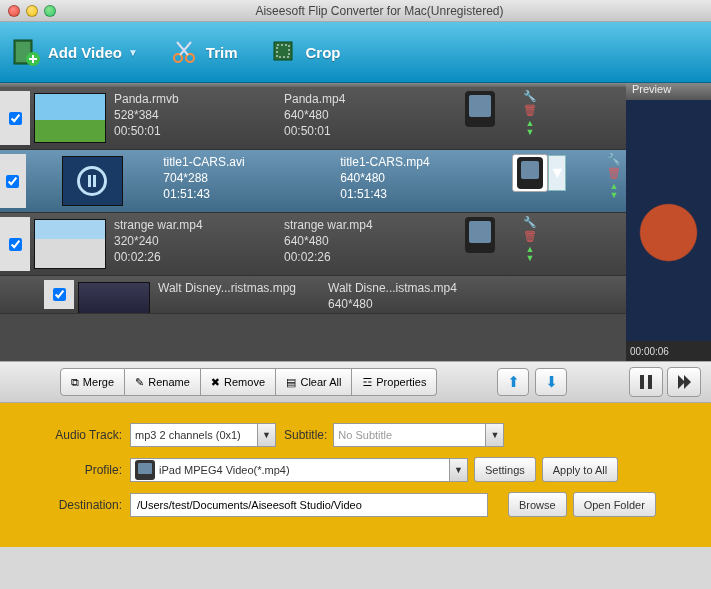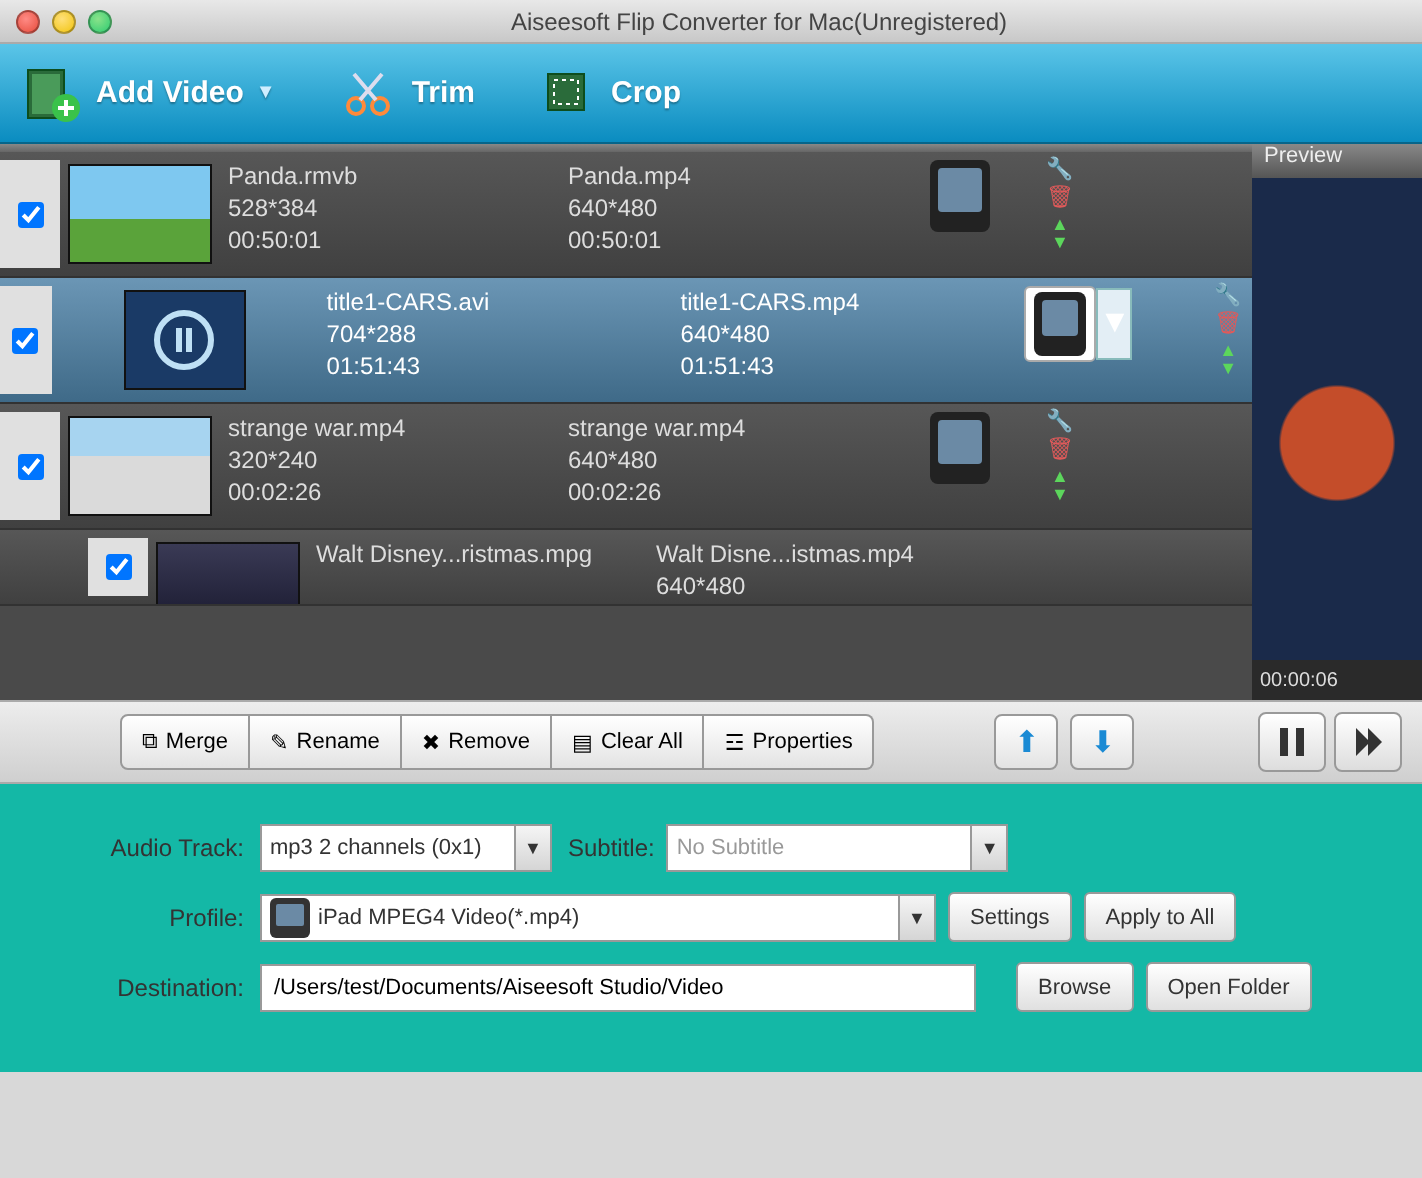--- a/index.html
+++ b/index.html
@@ -6,21 +6,21 @@
 body { width: 711px; height: 589px; background: #d8d8d8; overflow: hidden; }
 
 .titlebar { height: 22px; background: linear-gradient(#e8e8e8, #c8c8c8); display: flex; align-items: center; padding: 0 8px; border-bottom: 1px solid #aaa; }
 .traffic-lights { display: flex; gap: 6px; }
 .tl { width: 12px; height: 12px; border-radius: 50%; border: 0.5px solid rgba(0,0,0,0.3); }
 .tl.red { background: radial-gradient(circle at 40% 35%, #ff8b85, #e74c3c); }
 .tl.yellow { background: radial-gradient(circle at 40% 35%, #ffe07a, #f1c40f); }
 .tl.green { background: radial-gradient(circle at 40% 35%, #8ae28a, #2ecc71); }
 .title { flex: 1; text-align: center; font-size: 12px; color: #444; }
 
-.toolbar { height: 50px; background: linear-gradient(#5bc5e8, #0a8cc0); display: flex; align-items: center; padding: 0 10px; gap: 30px; border-bottom: 1px solid #07658a; }
+.toolbar { height: 61px; background: linear-gradient(#5bc5e8, #0a8cc0); display: flex; align-items: center; padding: 0 10px; gap: 30px; border-bottom: 1px solid #07658a; }
 .tool-btn { display: flex; align-items: center; gap: 6px; color: #fff; font-size: 15px; font-weight: bold; cursor: pointer; text-shadow: 0 1px 1px rgba(0,0,0,0.3); }
 .tool-icon { width: 32px; height: 32px; display: flex; align-items: center; justify-content: center; }
 .dd-caret { font-size: 10px; color: #cfeeff; }
 
 .main-area { display: flex; height: 278px; }
 .file-list { flex: 1; background: #4a4a4a; overflow: hidden; }
 .list-header { height: 4px; background: linear-gradient(#888, #666); }
 .row { display: flex; align-items: flex-start; border-bottom: 1px solid #323232; padding: 4px 0; }
 .row.dark { background: linear-gradient(#575757,#404040); color: #ddd; }
 .row.sel { background: linear-gradient(#6b96b5,#3f6a88); color: #fff; gap: 32px; }
@@ -55,21 +55,21 @@
 .mid-left { display:flex; margin-left:50px; }
 .mid-btn { height:28px; padding:0 10px; font-size:11px; background:linear-gradient(#fff,#e3e3e3); border:1px solid #999; display:flex; align-items:center; gap:4px; cursor:pointer; }
 .mid-btn + .mid-btn { border-left:none; }
 .mid-btn:first-child { border-radius:4px 0 0 4px; }
 .mid-btn:nth-child(5) { border-radius:0 4px 4px 0; }
 .order-btns { display:flex; gap:6px; margin-left:60px; }
 .ord-btn { width:32px; height:28px; background:linear-gradient(#fff,#e3e3e3); border:1px solid #999; border-radius:4px; display:flex; align-items:center; justify-content:center; font-size:15px; cursor:pointer; }
 .play-ctrl { margin-left:auto; display:flex; gap:4px; }
 .pc-btn { width:34px; height:30px; background:linear-gradient(#fff,#ddd); border:1px solid #999; border-radius:4px; display:flex; align-items:center; justify-content:center; cursor:pointer; }
 
-.bottom { padding: 20px 12px; background:#14b8a6; font-size:12px; color:#333; }
+.bottom { padding: 20px 12px; background:#eab308; font-size:12px; color:#333; }
 .form-row { display:flex; align-items:center; margin-bottom:10px; }
 .form-label { width: 118px; text-align:right; padding-right:8px; }
 .sel-box { height:24px; background:#fff; border:1px solid #999; display:flex; align-items:center; padding:0 4px; font-size:11px; }
 .sel-caret { width:18px; height:24px; background:linear-gradient(#f5f5f5,#d5d5d5); border:1px solid #999; border-left:none; display:flex; align-items:center; justify-content:center; font-size:9px; cursor:pointer; }
 .side-btn { height:25px; padding:0 10px; margin-left:6px; background:linear-gradient(#fff,#e0e0e0); border:1px solid #999; border-radius:3px; font-size:11px; cursor:pointer; display:flex; align-items:center; }
 .txt-input { height:24px; background:#fff; border:1px solid #999; padding:0 6px; font-size:11px; }
 .profile-icon { width:20px; height:20px; background:#333; border-radius:3px; margin-right:4px; position:relative; }
 .profile-icon::after { content:""; position:absolute; left:3px; right:3px; top:3px; bottom:6px; background:#6b8aa5; border-radius:1px; }
 .placeholder { color:#999; }
 </style>

